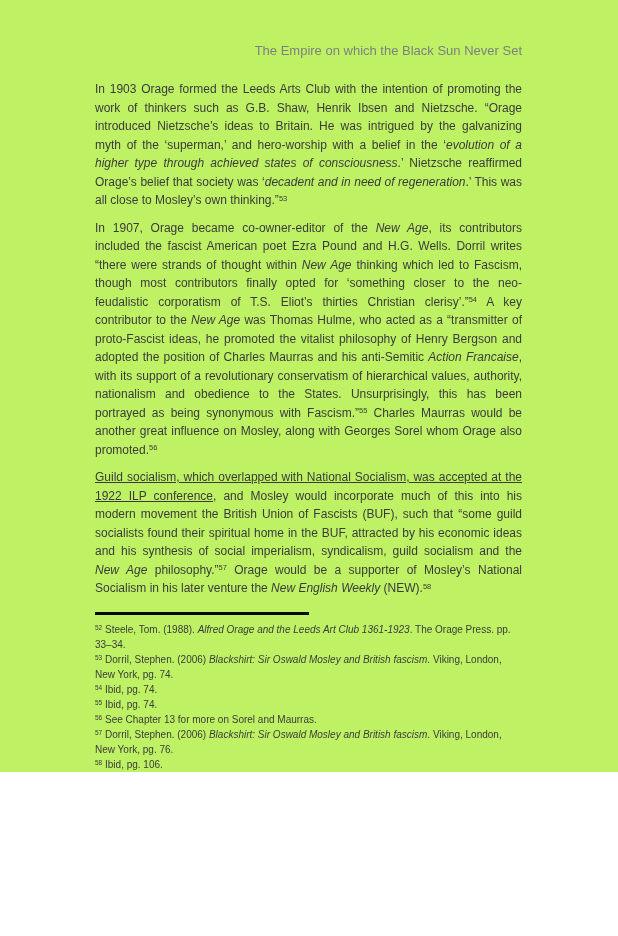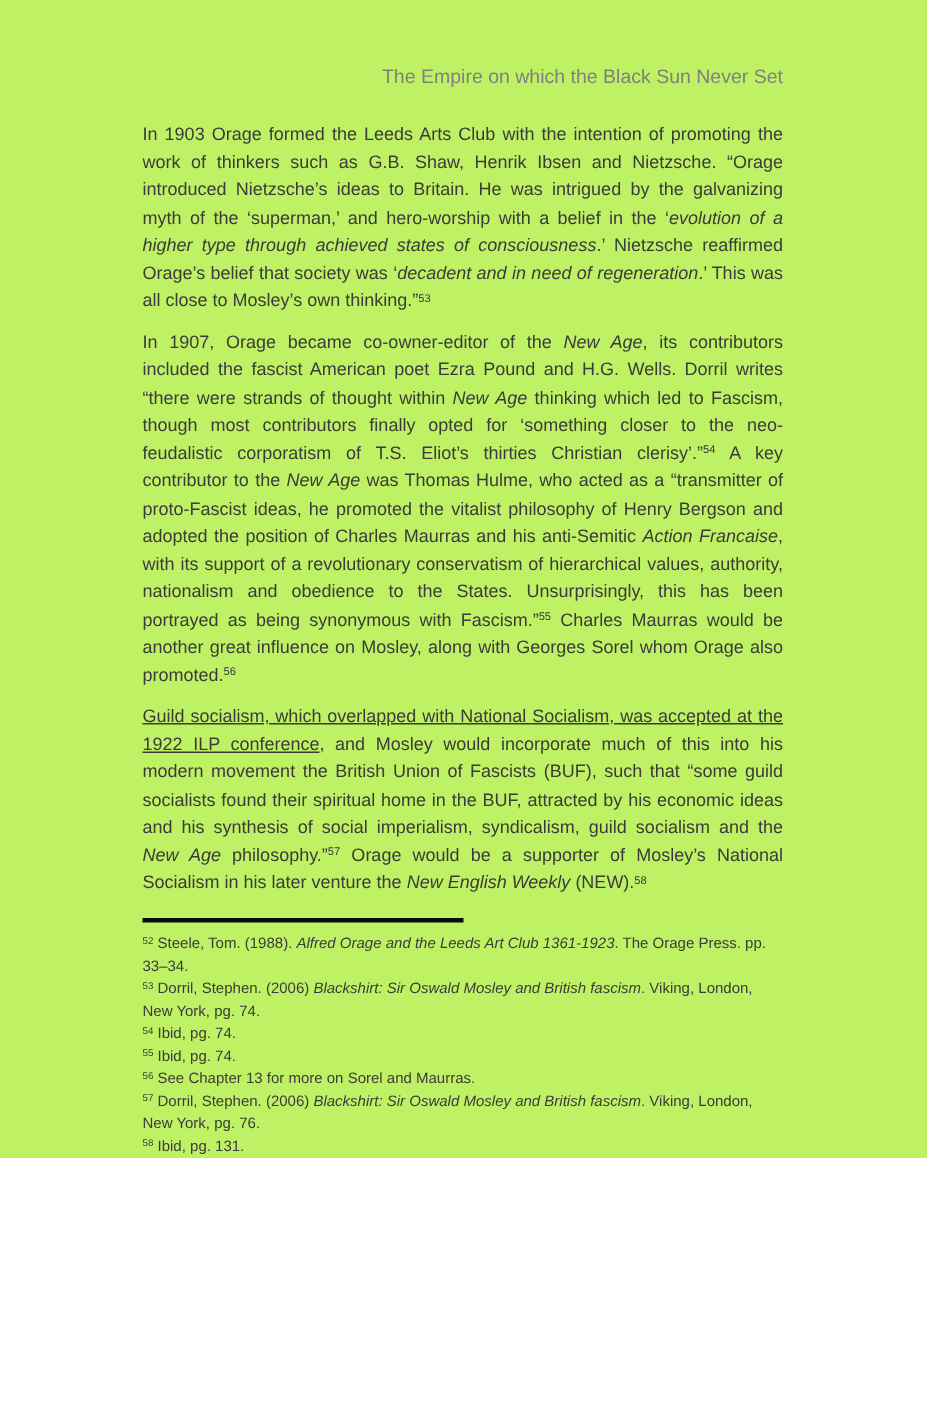--- a/index.html
+++ b/index.html
@@ -81,18 +81,18 @@
 
   <div class="footnote-sep"></div>
 
   <div class="footnotes">
     <div class="footnote-item"><span class="fn-num">52</span><span><span> Steele, Tom. (1988). </span><span class="st-i">Alfred Orage and the Leeds Art Club 1361-1923</span><span>. The Orage Press. pp. 33–34.</span></span></div>
     <div class="footnote-item"><span class="fn-num">53</span><span><span> Dorril, Stephen. (2006) </span><span class="st-i">Blackshirt: Sir Oswald Mosley and British fascism</span><span>. Viking, London, New York, pg. 74.</span></span></div>
     <div class="footnote-item"><span class="fn-num">54</span><span><span> Ibid, pg. 74.</span></span></div>
     <div class="footnote-item"><span class="fn-num">55</span><span><span> Ibid, pg. 74.</span></span></div>
     <div class="footnote-item"><span class="fn-num">56</span><span><span> See Chapter 13 for more on Sorel and Maurras.</span></span></div>
     <div class="footnote-item"><span class="fn-num">57</span><span><span> Dorril, Stephen. (2006) </span><span class="st-i">Blackshirt: Sir Oswald Mosley and British fascism</span><span>. Viking, London, New York, pg. 76.</span></span></div>
-    <div class="footnote-item"><span class="fn-num">58</span><span><span> Ibid, pg. 131.</span></span></div>
+    <div class="footnote-item"><span class="fn-num">58</span><span><span> Ibid, pg. 106.</span></span></div>
   </div>
 
   <div class="page-number">pg. 34</div>
 
 </div>
 
 </body></html>

